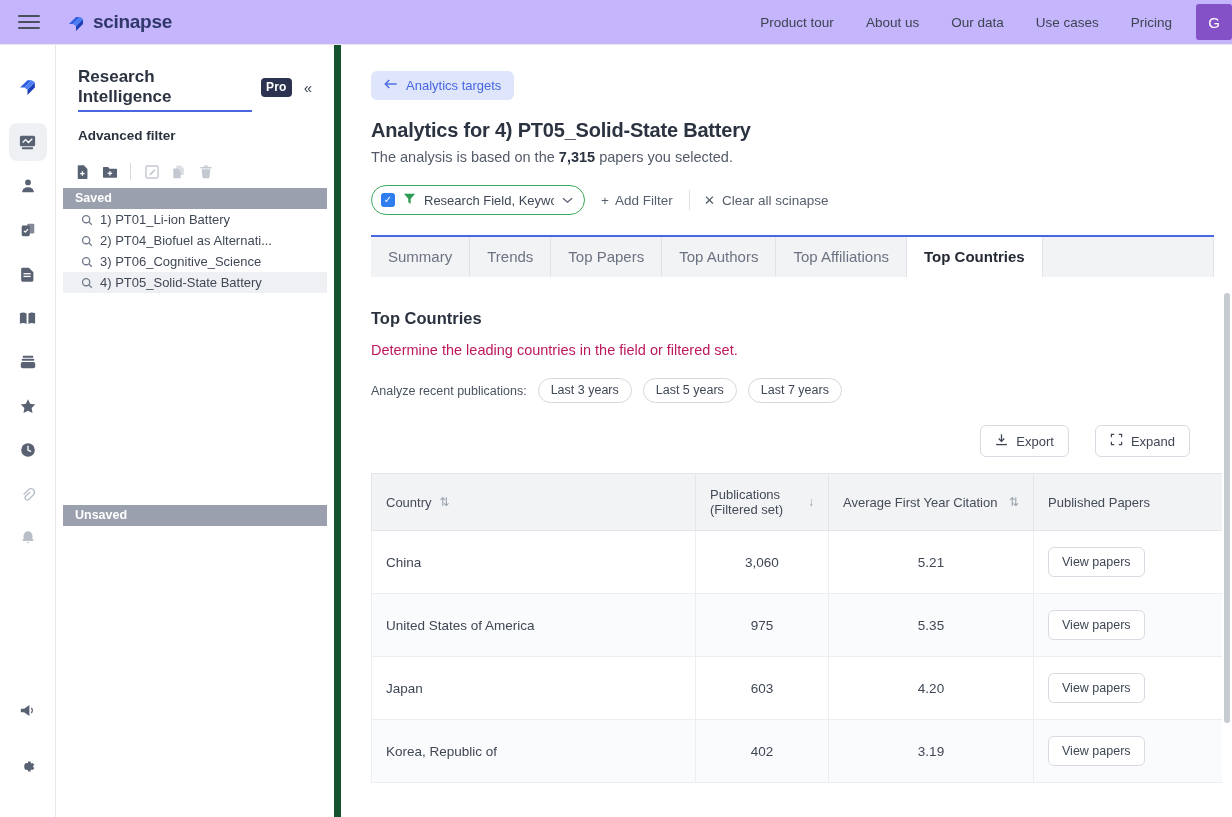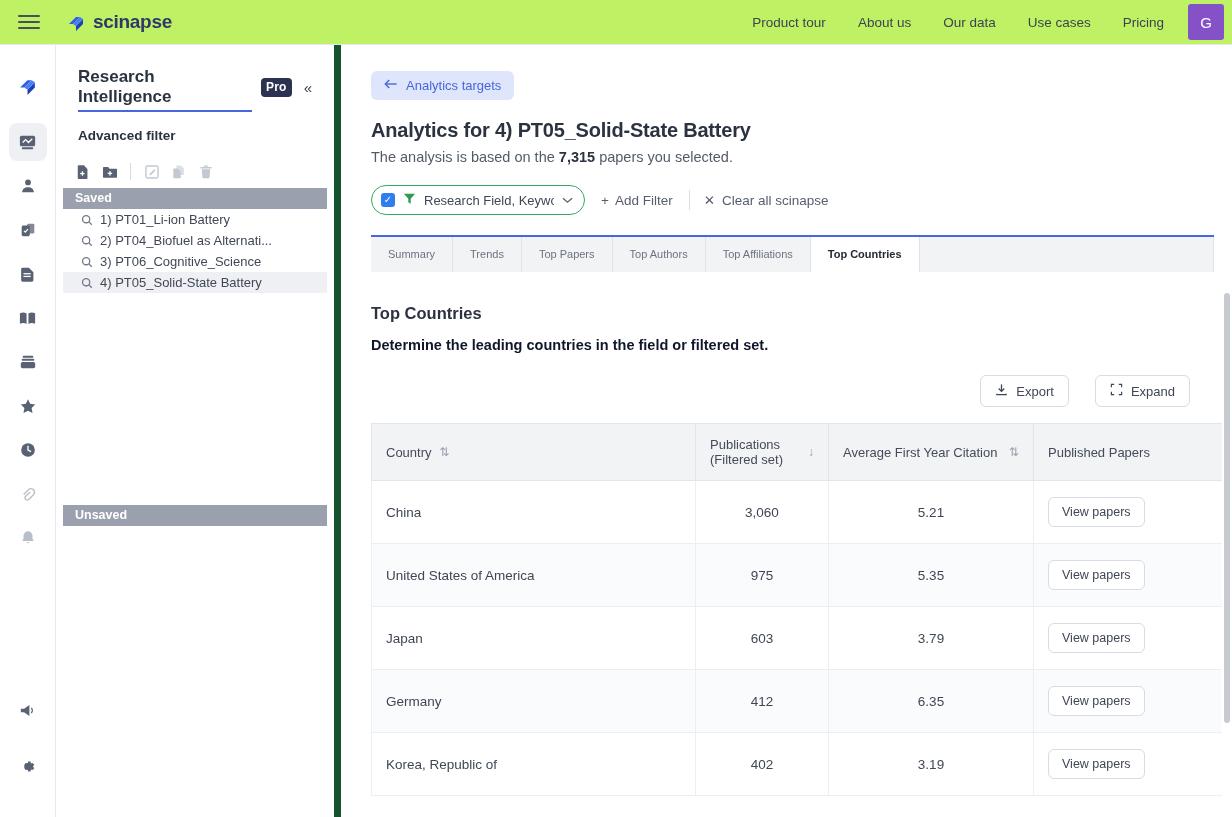--- a/index.html
+++ b/index.html
@@ -8,24 +8,24 @@
     font-family: "Liberation Sans", sans-serif;
     background: #ffffff;
     overflow: hidden;
     color: #2f3542;
   }
   .app { position: relative; width: 1232px; height: 817px; display: flex; flex-direction: column; }
 
   
   .topbar {
     height: 45px; flex: 0 0 45px;
-    background: #bef264;
+    background: #c4b5fd;
     border-bottom: 1px solid #e6e8ec;
     display: flex; align-items: center;
-    padding: 0 8px 0 14px;
+    padding: 0 0 0 14px;
     position: relative; z-index: 30;
   }
   .hamburger { width: 30px; height: 30px; display:flex; flex-direction:column; justify-content:center; align-items:center; gap:4px; cursor:pointer; }
   .hamburger span { display:block; width:22px; height:2px; background:#4a4f5c; border-radius:1px; }
   .brand { display:flex; align-items:center; gap:7px; margin-left: 23px; cursor:pointer; }
   .brand-mark { width: 19px; height: 19px; position: relative; }
   .brand-text { font-size: 19px; font-weight: 700; color: #30386b; letter-spacing: -0.3px; }
   .topnav { margin-left: auto; display: flex; align-items: center; gap: 0; height: 100%; }
   .topnav a {
     font-size: 13.5px; color: #3c4450; text-decoration: none;
@@ -136,30 +136,30 @@
   }
   .vdiv { width:1px; height:20px; background:#dcdfe5; }
   .clear-filters {
     display:flex; align-items:center; gap:7px; font-size:13.5px; color:#565e6d;
     padding: 0 14px; cursor:pointer;
   }
 
   
   .tabs-wrap { margin-top: 20px; border-top: 2px solid #4766e0; display:flex; background:#f2f3f5; }
   .tab {
-    font-size: 11px; color:#6b7382; padding: 11px 17px 12px;
+    font-size: 15px; color:#6b7382; padding: 11px 17px 12px;
     border-right: 1px solid #e0e2e7; cursor:pointer; background:#f2f3f5;
     white-space: nowrap;
   }
   .tab.active { background:#fff; color:#242a35; font-weight:700; }
   .tab-filler { flex:1; background:#f2f3f5; border-right:1px solid #e0e2e7; }
 
   
   .h2 { font-size: 16.5px; font-weight: 700; color:#2b3240; margin-top: 32px; }
-  .desc { font-size: 14.5px; color:#0f172a; margin-top: 14px; font-weight: bold; }
+  .desc { font-size: 14.5px; color:#be185d; margin-top: 14px; }
   .analyze-row { display:flex; align-items:center; gap: 11px; margin-top: 20px; }
   .analyze-label { font-size: 12.5px; color:#4b5361; }
   .pill {
     font-size: 12.5px; color:#3f4755; background:#fff;
     border: 1px solid #d4d8de; border-radius: 14px; padding: 4px 12px 5px; cursor:pointer;
   }
 
   .actions-row { display:flex; justify-content:flex-end; gap: 26px; margin-top: 22px; padding-right: 24px; }
   .act-btn {
     display:flex; align-items:center; gap:8px; font-size:13px; color:#3f4755;
@@ -464,20 +464,26 @@
           <div class="tab">Top Papers</div>
           <div class="tab">Top Authors</div>
           <div class="tab">Top Affiliations</div>
           <div class="tab active">Top Countries</div>
           <div class="tab-filler"></div>
         </div>
 
         <div class="h2">Top Countries</div>
         <div class="desc">Determine the leading countries in the field or filtered set.</div>
 
+        <div class="analyze-row">
+          <span class="analyze-label">Analyze recent publications:</span>
+          <span class="pill">Last 3 years</span>
+          <span class="pill">Last 5 years</span>
+          <span class="pill">Last 7 years</span>
+        </div>
 
         <div class="actions-row">
           <div class="act-btn">
             <span>
               <svg width="13" height="13" viewBox="0 0 14 14" fill="none" stroke="currentColor" stroke-width="1.4">
                 <line x1="7" y1="1.5" x2="7" y2="9"></line>
                   <polyline points="4,6 7,9 10,6"></polyline>
                   <polyline points="2,11.5 2,12.5 12,12.5 12,11.5"></polyline>
               </svg>
             </span>
@@ -540,27 +546,21 @@
             </tr>
             <tr>
               <td>United States of America</td>
               <td class="num">975</td>
               <td class="num">5.35</td>
               <td><span class="view-btn">View papers</span></td>
             </tr>
             <tr>
               <td>Japan</td>
               <td class="num">603</td>
-              <td class="num">3.79</td>
-              <td><span class="view-btn">View papers</span></td>
-            </tr>
-            <tr>
-              <td>Germany</td>
-              <td class="num">412</td>
-              <td class="num">6.35</td>
+              <td class="num">4.20</td>
               <td><span class="view-btn">View papers</span></td>
             </tr>
             <tr>
               <td>Korea, Republic of</td>
               <td class="num">402</td>
               <td class="num">3.19</td>
               <td><span class="view-btn">View papers</span></td>
             </tr>
 
           </tbody>

